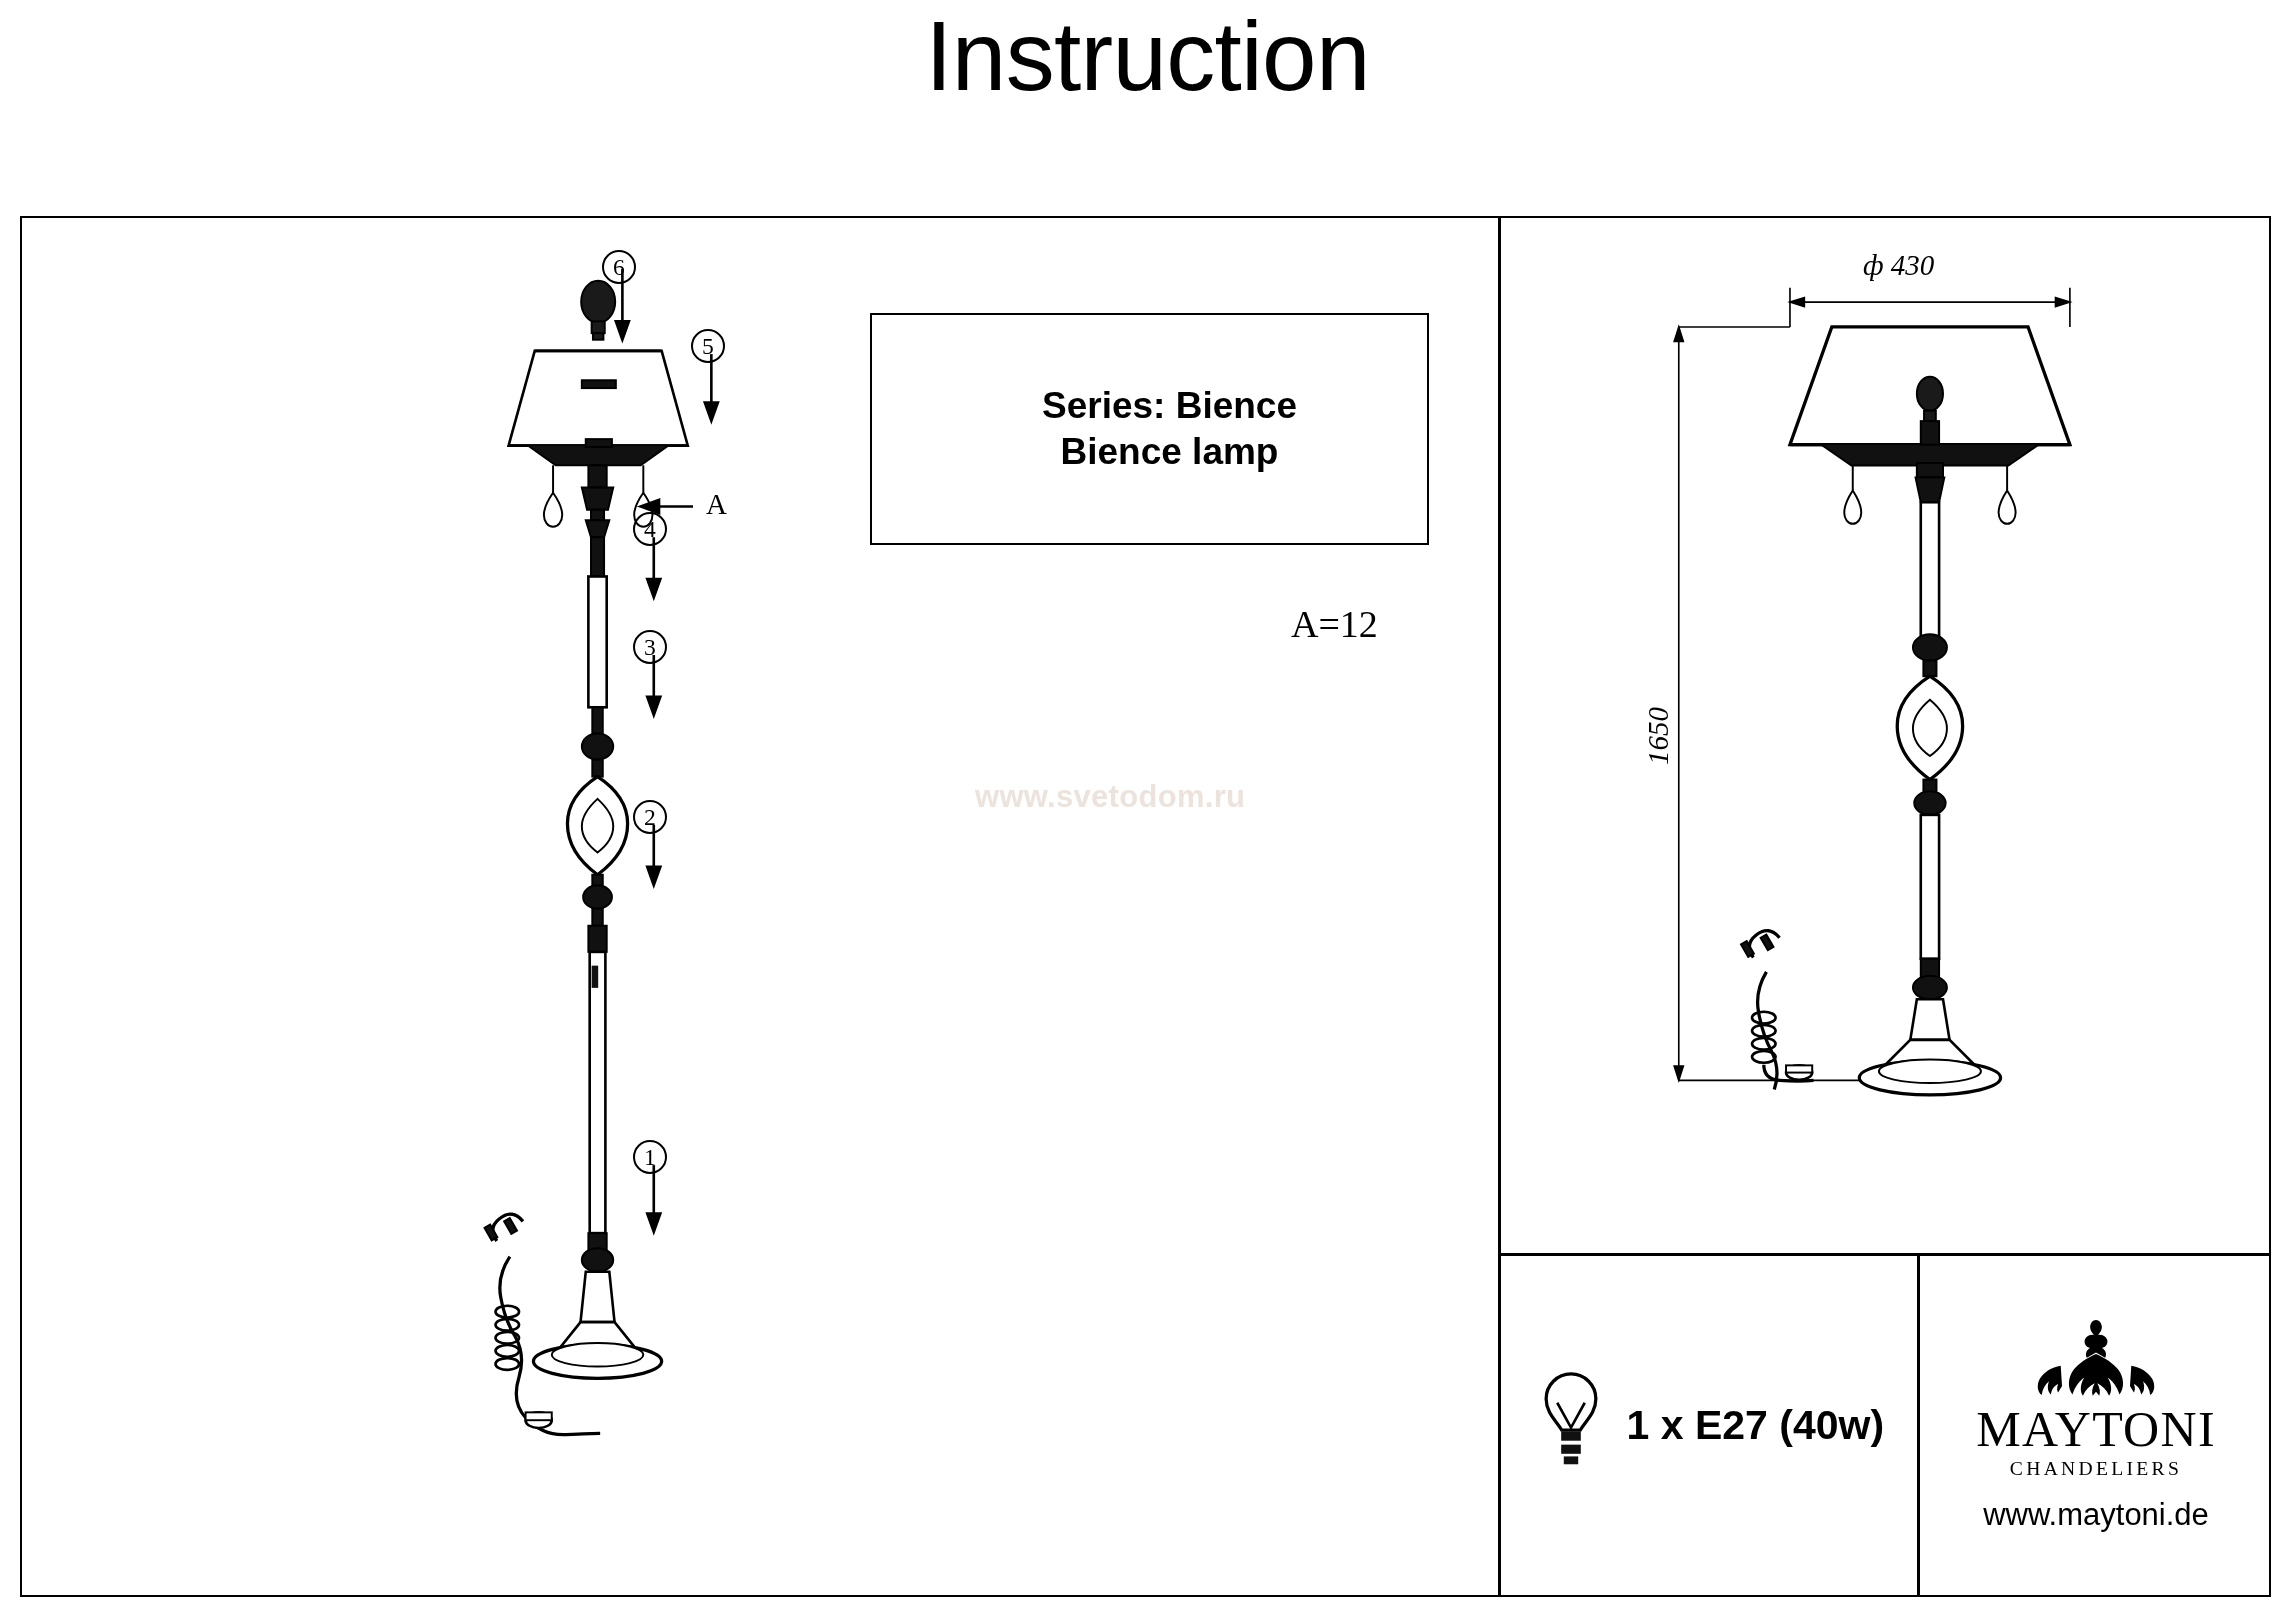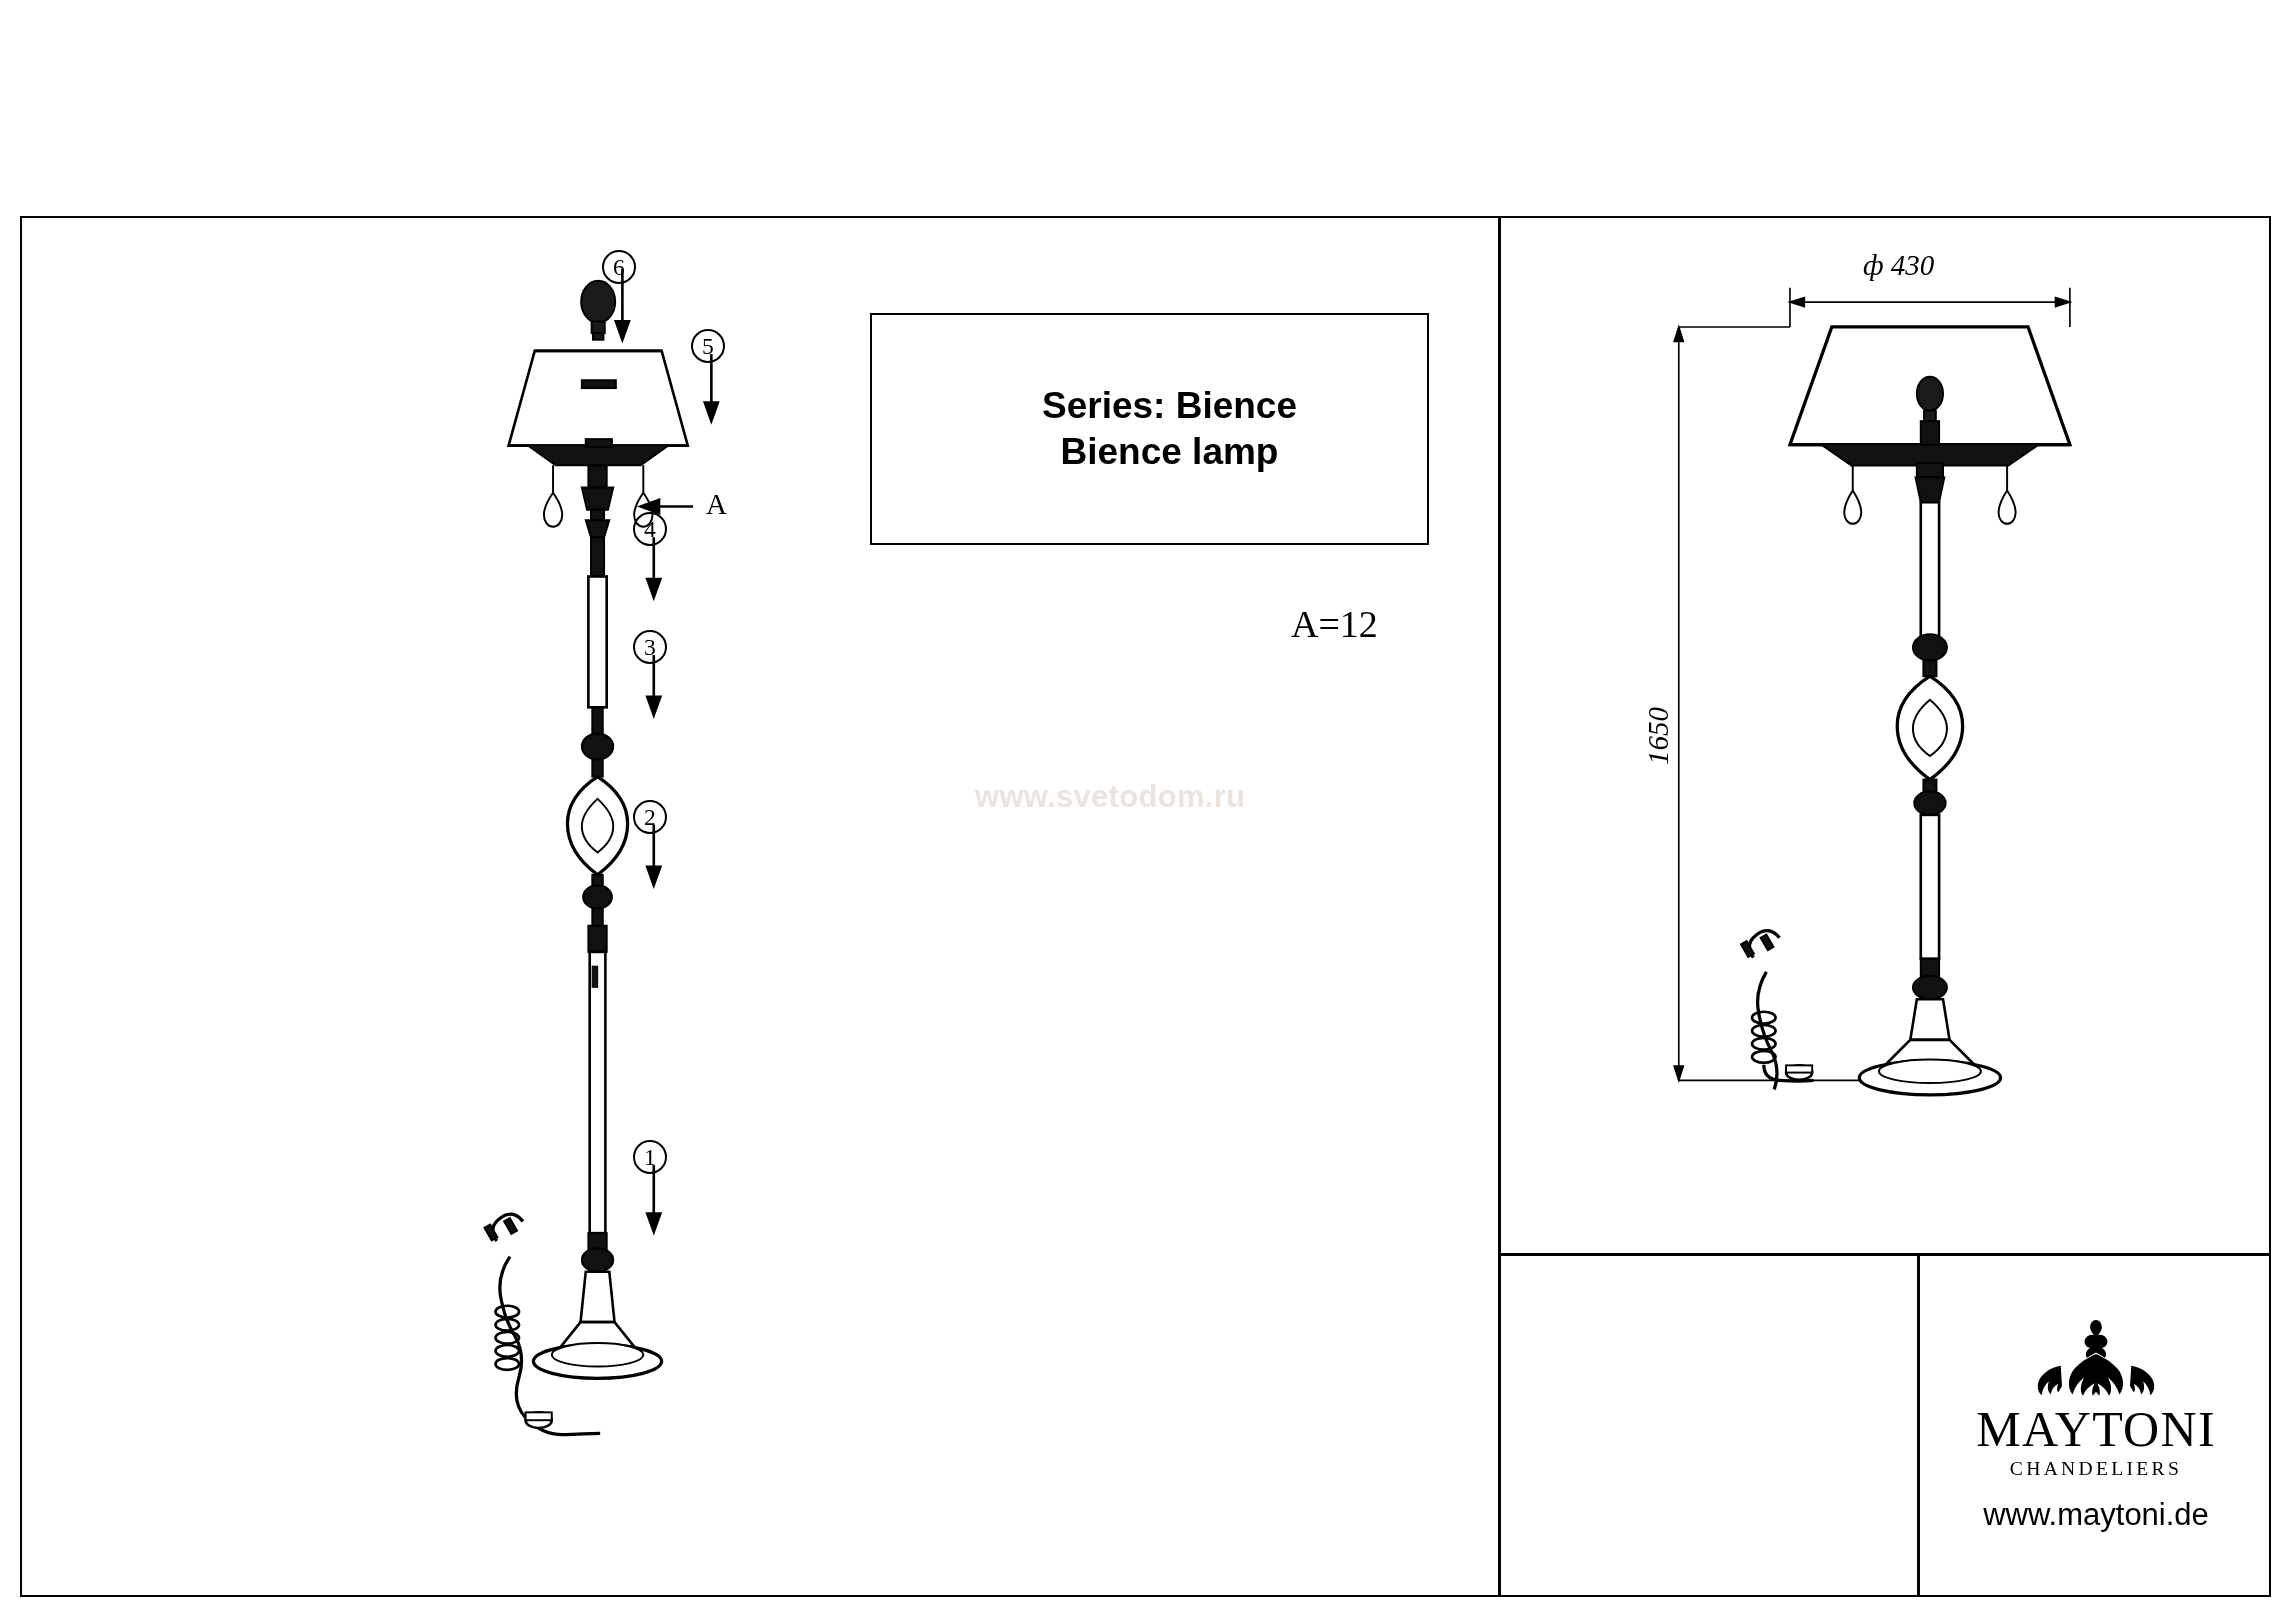--- a/index.html
+++ b/index.html
@@ -197,20 +197,21 @@
     font-family: "Liberation Sans", sans-serif;
     margin-top: 17px;
   }
   svg { display: block; }
 </style>
 </head>
 <body>
 
 <div class="page">
 
+  <div class="doc-title">Instruction</div>
 
   <div class="frame"></div>
   <div class="divider-vert"></div>
   <div class="divider-horiz"></div>
   <div class="divider-horiz-2"></div>
 
   <div class="diagram-left">
     <svg width="484" height="1309" viewBox="0 0 740 2000">
       <g stroke="#000" fill="none" stroke-width="3">
 
@@ -417,20 +418,32 @@
           <ellipse cx="370" cy="1250" rx="20" ry="11" fill="#fff" stroke="#000" stroke-width="4"></ellipse>
           <rect x="350" y="1239" width="40" height="11" fill="#fff" stroke="#000" stroke-width="3"></rect>
         </g>
       </g>
     </svg>
 
     <div class="dim-label" style="left:306px; top:-6.5px;">ф 430</div>
     <div class="dim-vert" style="left:85px; top:510px;">1650</div>
   </div>
 
+  <div class="bulb-cell">
+    <svg width="72" height="118" viewBox="0 0 110 180">
+      <g stroke="#000" stroke-width="5" fill="none">
+        <path d="M55 12 a38 38 0 0 1 38 38 c0 22 -16 34 -24 48 l-28 0 c-8 -14 -24 -26 -24 -48 a38 38 0 0 1 38 -38 z" fill="#fff"></path>
+        <path d="M34 56 L55 94 L76 56" stroke-width="4"></path>
+        <rect x="40" y="100" width="30" height="14" fill="#111" stroke="none"></rect>
+        <rect x="40" y="120" width="30" height="14" fill="#111" stroke="none"></rect>
+        <rect x="44" y="138" width="22" height="12" fill="#111" stroke="none"></rect>
+      </g>
+    </svg>
+    <div class="bulb-text">1 x E27 (40w)</div>
+  </div>
 
   <div class="logo-cell">
     <svg width="196" height="79" viewBox="0 0 300 120">
       <g fill="#000">
         <path d="M150 4 c-5 0 -9 5 -9 11 c0 5 3 9 6 12 c-6 -1 -12 2 -14 7 c-2 6 2 12 8 13 c-6 3 -8 10 -5 15 l14 -8 l0 -38 z"></path>
         <path d="M150 4 c5 0 9 5 9 11 c0 5 -3 9 -6 12 c6 -1 12 2 14 7 c2 6 -2 12 -8 13 c6 3 8 10 5 15 l-14 -8 l0 -38 z"></path>
         <path d="M150 56 c-14 6 -26 14 -34 24 c-9 12 -10 28 -2 38 c4 -12 10 -20 18 -26 c-6 10 -7 21 -2 28 c4 -9 10 -15 18 -19 c-4 7 -5 14 -3 19 l5 -6 z"></path>
         <path d="M150 56 c14 6 26 14 34 24 c9 12 10 28 2 38 c-4 -12 -10 -20 -18 -26 c6 10 7 21 2 28 c-4 -9 -10 -15 -18 -19 c4 7 5 14 3 19 l-5 -6 z"></path>
         <path d="M96 74 c-14 2 -26 10 -32 20 c-5 9 -4 20 3 25 c1 -9 5 -16 11 -21 c-3 8 -2 16 3 20 c1 -8 5 -13 11 -16 c-2 5 -2 10 0 13 l6 -10 z"></path>
         <path d="M204 74 c14 2 26 10 32 20 c5 9 4 20 -3 25 c-1 -9 -5 -16 -11 -21 c3 8 2 16 -3 20 c-1 -8 -5 -13 -11 -16 c2 5 2 10 0 13 l-6 -10 z"></path>

